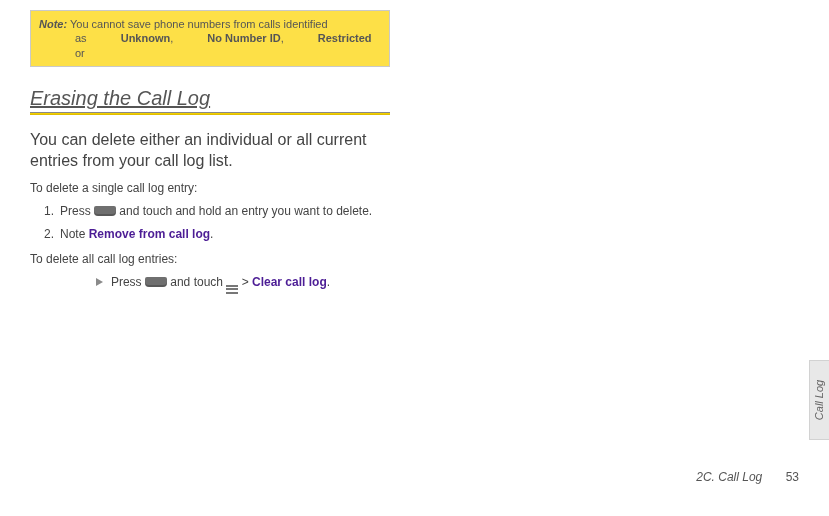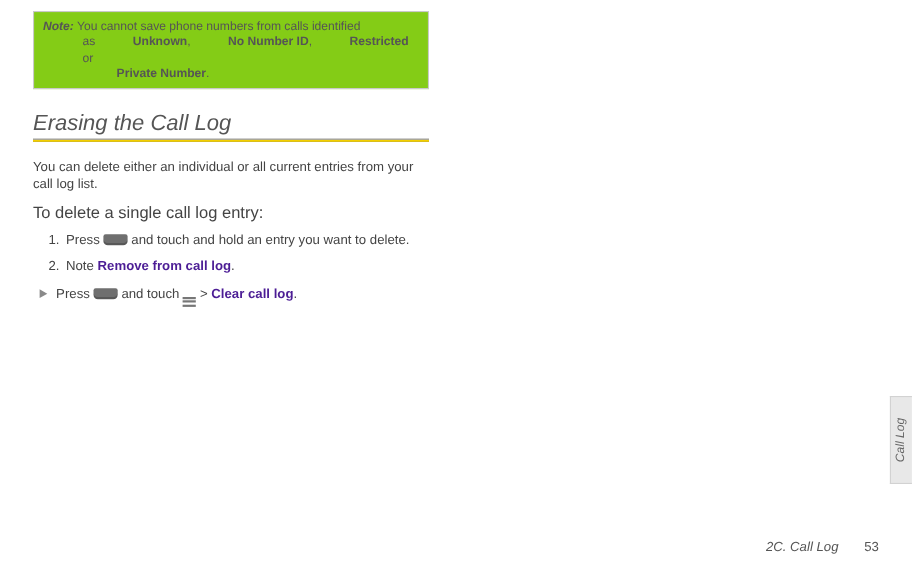--- a/index.html
+++ b/index.html
@@ -16,21 +16,21 @@
     width: 829px;
     height: 516px;
   }
   .content {
     position: absolute;
     left: 30px;
     top: 10px;
     width: 360px;
   }
   .note-box {
-    background: #84cc16;
+    background: #fde047;
     border: 1px solid #c9c9c9;
     padding: 6px 8px;
     font-size: 11px;
     line-height: 1.3;
     color: #555;
   }
   .note-box .note-label {
     font-style: italic;
     font-weight: bold;
     color: #555;
@@ -39,38 +39,39 @@
   .note-text { display: inline; }
   .note-indent { padding-left: 36px; display: block; }
   .note-bold { font-weight: bold; padding-left: 31px; }
   .section-title {
     font-style: italic;
     font-size: 20px;
     color: #555;
     margin-top: 20px;
     margin-bottom: 2px;
     font-weight: normal;
+    text-decoration: underline;
   }
   .yellow-rule-wrap {
     height: 4px;
     margin-bottom: 14px;
   }
   .yellow-rule {
     height: 3px;
     background: linear-gradient(to bottom, #f3cf00 0%, #f3cf00 60%, #bfa200 100%);
     border-top: 1px solid #888;
   }
   .para {
-    font-size: 12px;
+    font-size: 16px;
     color: #444;
     line-height: 1.3;
     margin-bottom: 10px;
   }
   .subhead {
-    font-size: 15px;
+    font-size: 12px;
     color: #444;
     margin-bottom: 8px;
   }
   ol.steps {
     list-style: none;
     margin-left: 14px;
     margin-bottom: 10px;
   }
   ol.steps li {
     font-size: 12px;
@@ -87,20 +88,21 @@
   }
   .step-bold { font-weight: bold; color: #4c1d95; }
   .bullet-line {
     margin-left: 6px;
     font-size: 12px;
     color: #444;
     line-height: 1.35;
     display: flex;
     align-items: flex-start;
     gap: 8px;
+    justify-content: center;
   }
   .tri {
     display: inline-block;
     width: 0; height: 0;
     border-top: 4px solid transparent;
     border-bottom: 4px solid transparent;
     border-left: 7px solid #8a8a8a;
     margin-top: 4px;
     flex-shrink: 0;
   }
@@ -145,21 +147,21 @@
   .side-tab span {
     transform: rotate(-90deg);
     font-style: italic;
     font-size: 11px;
     color: #666;
     white-space: nowrap;
   }
   .footer {
     position: absolute;
     right: 30px;
-    bottom: 12px;
+    bottom: 32px;
     font-size: 12px;
     font-style: italic;
     color: #555;
   }
   .footer .pg {
     font-style: normal;
     font-weight: normal;
     margin-left: 20px;
   }
 </style>
@@ -168,23 +170,20 @@
 
 <div class="page">
 
   <div class="content">
 
     <div class="note-box">
       <span class="note-label">Note:</span>
       <span class="note-text">You cannot save phone numbers from calls identified</span>
       <span class="note-indent">
         <span>as </span><span class="note-bold">Unknown</span><span>, </span><span class="note-bold">No Number ID</span><span>, </span><span class="note-bold">Restricted</span><span> or</span>
-      </span>
-      <span class="note-indent">
-        <span class="note-bold">Private Number</span><span>.</span>
       </span>
     </div>
 
     <h2 class="section-title">Erasing the Call Log</h2>
     <div class="yellow-rule-wrap">
         <div class="yellow-rule"></div>
       </div>
 
     <p class="para">You can delete either an individual or all current entries from your call log list.</p>
 
@@ -194,20 +193,21 @@
       <li>
         <span class="num">1.</span>
         <span>Press </span><span class="key-icon"></span><span> and touch and hold an entry you want to delete.</span>
       </li>
       <li>
         <span class="num">2.</span>
         <span>Note </span><span class="step-bold">Remove from call log</span><span>.</span>
       </li>
     </ol>
 
+    <p class="subhead">To delete all call log entries:</p>
 
     <div class="bullet-line">
       <span class="tri"></span>
       <span>
         <span>Press </span><span class="key-icon"></span><span> and touch </span><span class="menu-icon">
             <span></span>
             <span></span>
             <span></span>
           </span><span> &gt; </span><span class="step-bold">Clear call log</span><span>.</span>
       </span>

